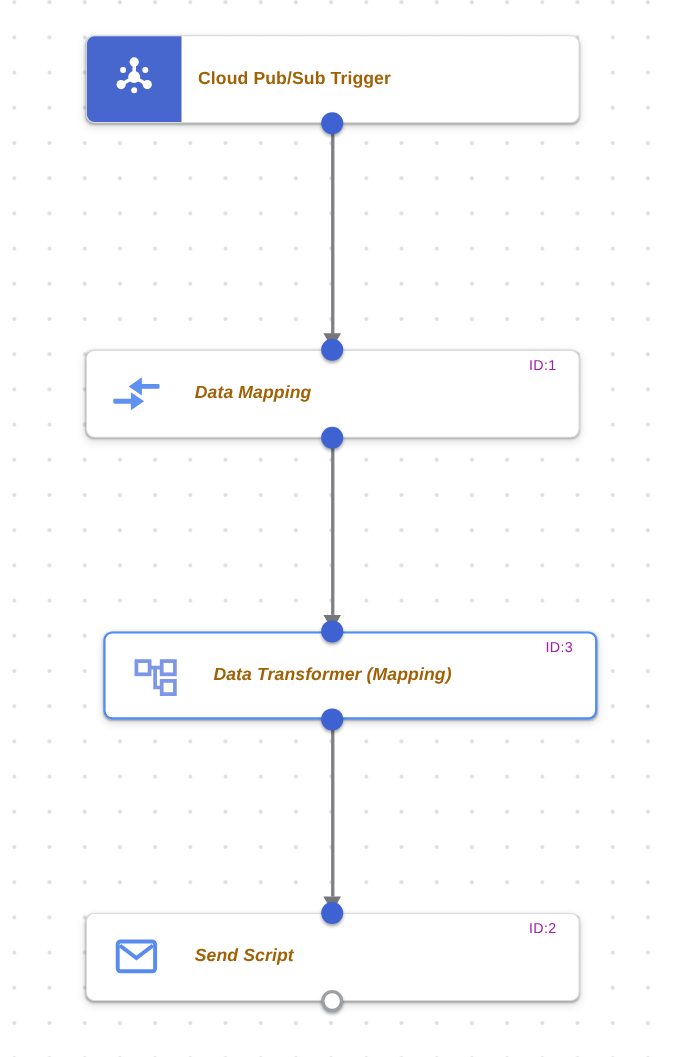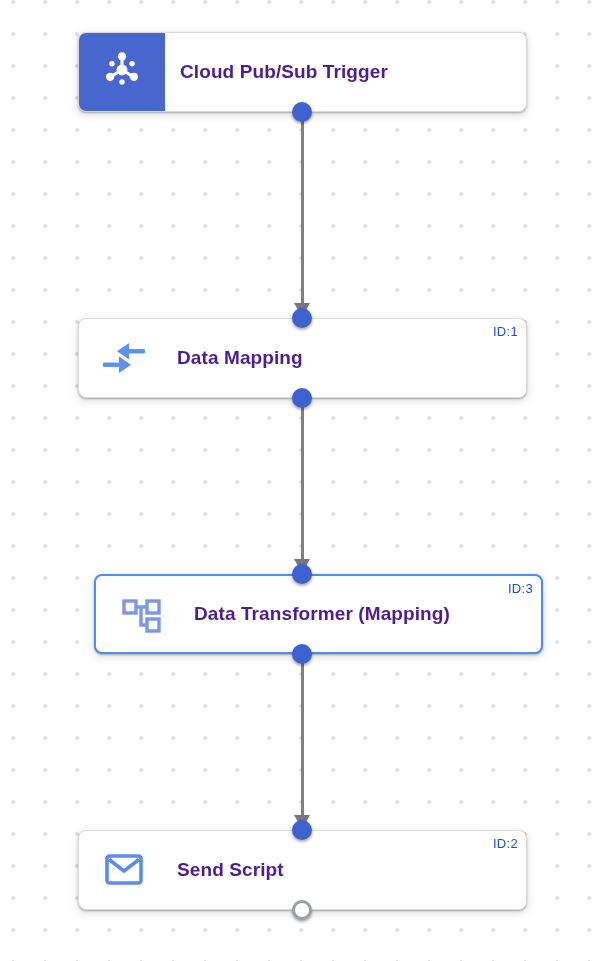--- a/index.html
+++ b/index.html
@@ -26,32 +26,32 @@
     box-shadow: 0 1px 2px rgba(0,0,0,0.28), 0 3px 8px rgba(60,64,67,0.18);
     display: flex;
     align-items: center;
     cursor: pointer;
   }
   .node.selected {
     border: 2px solid #4c8df6;
     margin-left: 16px;
   }
   .node-title {
-    font-size: 19px;
+    font-size: 16px;
     font-weight: bold;
-    color: #4c1d95;
+    color: #a16207;
     letter-spacing: 0.1px;
     white-space: nowrap;
   }
   .id-label {
     position: absolute;
     top: 5px;
-    right: 8px;
+    right: 20px;
     font-size: 13px;
-    color: #1d4ed8;
+    color: #a21caf;
     letter-spacing: 0.3px;
   }
   
   .trigger-icon-block {
     width: 86px;
     height: 78px;
     flex: 0 0 86px;
     background: #4766ce;
     border-radius: 7px 0 0 7px;
     display: flex;
@@ -62,21 +62,21 @@
   
   .task-icon {
     margin-left: 22px;
     width: 46px;
     height: 44px;
     flex: 0 0 46px;
     display: flex;
     align-items: center;
     justify-content: center;
   }
-  .task-node .node-title { margin-left: 30px; }
+  .task-node .node-title { margin-left: 30px; font-style: italic; }
   
   .port {
     position: absolute;
     width: 20px;
     height: 20px;
     border-radius: 50%;
     background: #3f62d3;
     box-shadow: 0 2px 3px rgba(0,0,0,0.35);
     z-index: 5;
     cursor: crosshair;

